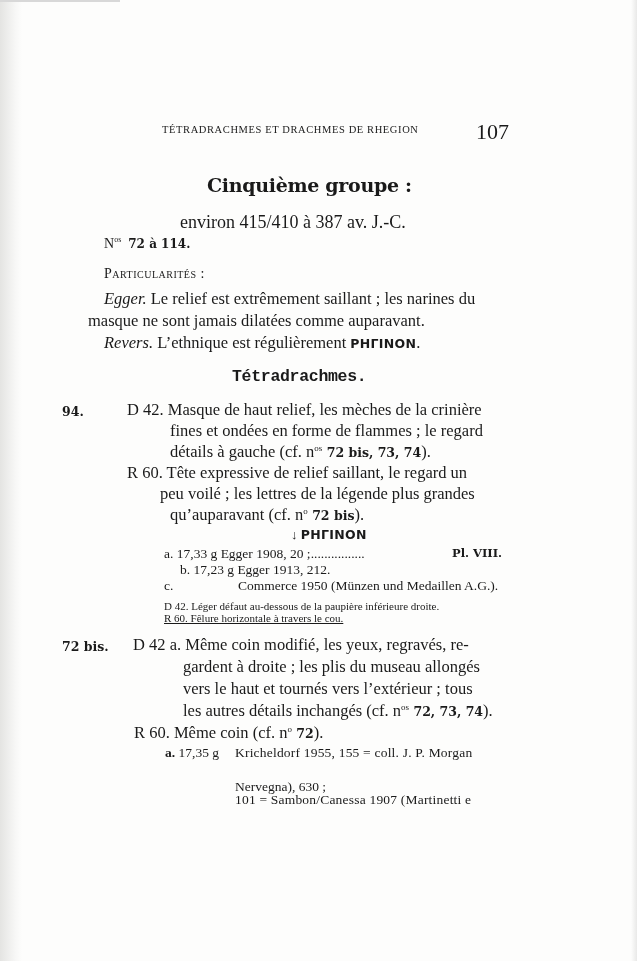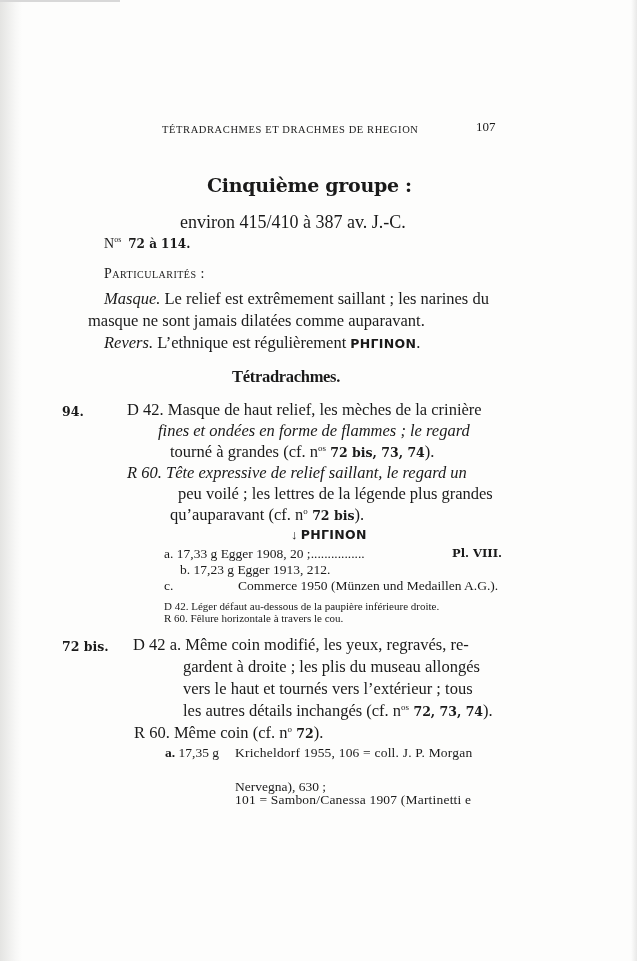--- a/index.html
+++ b/index.html
@@ -7,30 +7,30 @@
     width:637px; height:961px; background:#fdfdfc; position:relative; overflow:hidden;
     font-family:"Liberation Serif","DejaVu Serif",serif; color:#1a1a1a;
   }
   .edge-left { position:absolute; left:0; top:0; width:22px; height:961px;
     background:linear-gradient(to right,#e4e4e2,#f7f7f6 70%,rgba(253,253,252,0)); }
   .edge-right { position:absolute; right:0; top:0; width:6px; height:961px;
     background:linear-gradient(to left,#e9e9e8,rgba(253,253,252,0)); }
   .edge-top { position:absolute; left:0; top:0; width:120px; height:2px; background:#d8d8d8; }
   .abs { position:absolute; white-space:nowrap; }
   .running-head { left:162px; top:124px; font-size:10.5px; letter-spacing:0.6px; }
-  .page-num { left:476px; top:119px; font-size:13px; }
+  .page-num { left:476px; top:119px; font-size:22px; }
   .group-title { left:207px; top:174px; font-size:19px; font-weight:bold; font-family:"DejaVu Serif",serif; letter-spacing:-0.3px; }
   .group-dates { left:180px; top:212px; font-size:18px; }
   .nos { left:104px; top:235px; font-size:14px; }
   .nos sup { font-size:8px; }
   .nos b { font-size:12px; font-family:"DejaVu Serif",serif; }
   .partic { left:104px; top:266px; font-size:14px; font-variant:small-caps; letter-spacing:0.5px; }
   .line { font-size:16.5px; }
   .greek { font-family:"DejaVu Sans","Liberation Sans",sans-serif; font-weight:bold; font-size:12.5px; letter-spacing:0.3px; }
-  .tetra-title { left:232px; top:367px; font-size:16.5px; font-weight:bold; font-family:Liberation Serif, serif; letter-spacing:-0.3px; }
+  .tetra-title { left:232px; top:367px; font-size:16.5px; font-weight:bold; font-family:Liberation Mono, monospace; letter-spacing:-0.3px; }
   .bnum { font-weight:bold; font-family:"DejaVu Serif",serif; font-size:12.5px; }
   .small-line { font-size:13.5px; }
   .tiny-line { font-size:11px; }
   sup.s { font-size:9px; }
 </style>
 </head>
 <body>
 
 <div class="edge-left"></div>
 <div class="edge-right"></div>
@@ -41,72 +41,72 @@
 
 <div class="abs group-title">Cinquième groupe :</div>
 <div class="abs group-dates">environ 415/410 à 387 av. J.-C.</div>
 
 <div class="abs nos">
   <span>N</span><sup>os</sup>&nbsp;&nbsp;<b>72 à 114.</b>
 </div>
 
 <div class="abs partic">Particularités :</div>
 <div class="abs line" style="left:104px; top:289px;">
-  <i>Masque.</i><span> Le relief est extrêmement saillant ; les narines du</span>
+  <i>Egger.</i><span> Le relief est extrêmement saillant ; les narines du</span>
 </div>
 <div class="abs line" style="left:88px; top:311px;">masque ne sont jamais dilatées comme auparavant.</div>
 <div class="abs line" style="left:104px; top:333px;">
   <i>Revers.</i><span> L’ethnique est régulièrement </span><span class="greek">ΡΗΓΙΝΟΝ</span><span>.</span>
 </div>
 
 <div class="abs tetra-title">Tétradrachmes.</div>
 
 <div class="abs" style="left:62px; top:404px; font-size:12.5px; font-weight:bold; font-family:'DejaVu Serif',serif;">94.</div>
 <div class="abs line" style="left:127px; top:400px;">
   <span>D 42.</span><span> Masque de haut relief, les mèches de la crinière</span>
 </div>
-<div class="abs line" style="left:158px; top:421px;font-style:italic;">fines et ondées en forme de flammes ; le regard</div>
+<div class="abs line" style="left:170px; top:421px;">fines et ondées en forme de flammes ; le regard</div>
 <div class="abs line" style="left:170px; top:442px;">
-  <span>tourné à grandes (cf. n</span><sup class="s">os</sup><span class="bnum"> 72 bis, 73, 74</span><span>).</span>
+  <span>détails à gauche (cf. n</span><sup class="s">os</sup><span class="bnum"> 72 bis, 73, 74</span><span>).</span>
 </div>
-<div class="abs line" style="left:127px; top:463px;font-style:italic;">
+<div class="abs line" style="left:127px; top:463px;">
   <span>R 60.</span><span> Tête expressive de relief saillant, le regard un</span>
 </div>
-<div class="abs line" style="left:178px; top:484px;text-align:right;">peu voilé ; les lettres de la légende plus grandes</div>
+<div class="abs line" style="left:160px; top:484px;text-align:right;">peu voilé ; les lettres de la légende plus grandes</div>
 <div class="abs line" style="left:170px; top:505px;">
   <span>qu’auparavant (cf. n</span><sup class="s">o</sup><span class="bnum"> 72 bis</span><span>).</span>
 </div>
 <div class="abs" style="left:291px; top:527px; font-size:13px;">
   <span>↓</span>&nbsp;<span class="greek">ΡΗΓΙΝΟΝ</span>
 </div>
 
 <div class="abs small-line" style="left:164px; top:546px;">
   <span>a.</span>&nbsp;<span>17,33 g</span>&nbsp;<span>Egger 1908, 20 ;</span><span>................</span>
 </div>
 <div class="abs small-line" style="left:452px; top:546px; font-weight:bold; font-family:'DejaVu Serif',serif; font-size:11.5px;">Pl. VIII.</div>
 <div class="abs small-line" style="left:164px; top:562px;padding-left:16px;">
   <span>b.</span>&nbsp;<span>17,23 g</span>&nbsp;<span>Egger 1913, 212.</span>
 </div>
 <div class="abs small-line" style="left:164px; top:578px;">c.</div>
 <div class="abs small-line" style="left:238px; top:578px;font-family:Liberation Serif, serif;">Commerce 1950 (Münzen und Medaillen A.G.).</div>
 
 <div class="abs tiny-line" style="left:164px; top:600px;">D 42. Léger défaut au-dessous de la paupière inférieure droite.</div>
-<div class="abs tiny-line" style="left:164px; top:612px;">R 60. Fêlure horizontale à travers le cou.</div>
+<div class="abs tiny-line" style="left:164px; top:612px;text-decoration:underline;">R 60. Fêlure horizontale à travers le cou.</div>
 
 <div class="abs" style="left:62px; top:639px; font-size:12.5px; font-weight:bold; font-family:'DejaVu Serif',serif;">72 bis.</div>
 <div class="abs line" style="left:133px; top:635px;">
   <span>D 42 a.</span><span> Même coin  modifié, les yeux, regravés, re-</span>
 </div>
 <div class="abs line" style="left:183px; top:657px;">gardent à droite ; les plis du museau allongés</div>
 <div class="abs line" style="left:183px; top:679px;">vers le haut et tournés vers l’extérieur ; tous</div>
 <div class="abs line" style="left:183px; top:701px;">
   <span>les autres détails inchangés (cf. n</span><sup class="s">os</sup><span class="bnum"> 72, 73, 74</span><span>).</span>
 </div>
 <div class="abs line" style="left:134px; top:723px;">
   <span>R 60.</span><span> Même coin (cf. n</span><sup class="s">o</sup><span class="bnum"> 72</span><span>).</span>
 </div>
 
 <div class="abs small-line" style="left:165px; top:745px;">
   <span style="font-weight:bold;">a.</span>&nbsp;<span>17,35 g</span>
 </div>
-<div class="abs small-line" style="left:235px; top:745px; letter-spacing:0.2px;">Kricheldorf 1955, 106 = coll. J. P. Morgan</div>
+<div class="abs small-line" style="left:235px; top:745px; letter-spacing:0.2px;">Kricheldorf 1955, 155 = coll. J. P. Morgan</div>
 <div class="abs small-line" style="left:235px; top:792px; letter-spacing:0.2px;">101 = Sambon/Canessa 1907 (Martinetti e</div>
 <div class="abs small-line" style="left:235px; top:779px;">Nervegna), 630 ;</div>
 
 </body></html>

